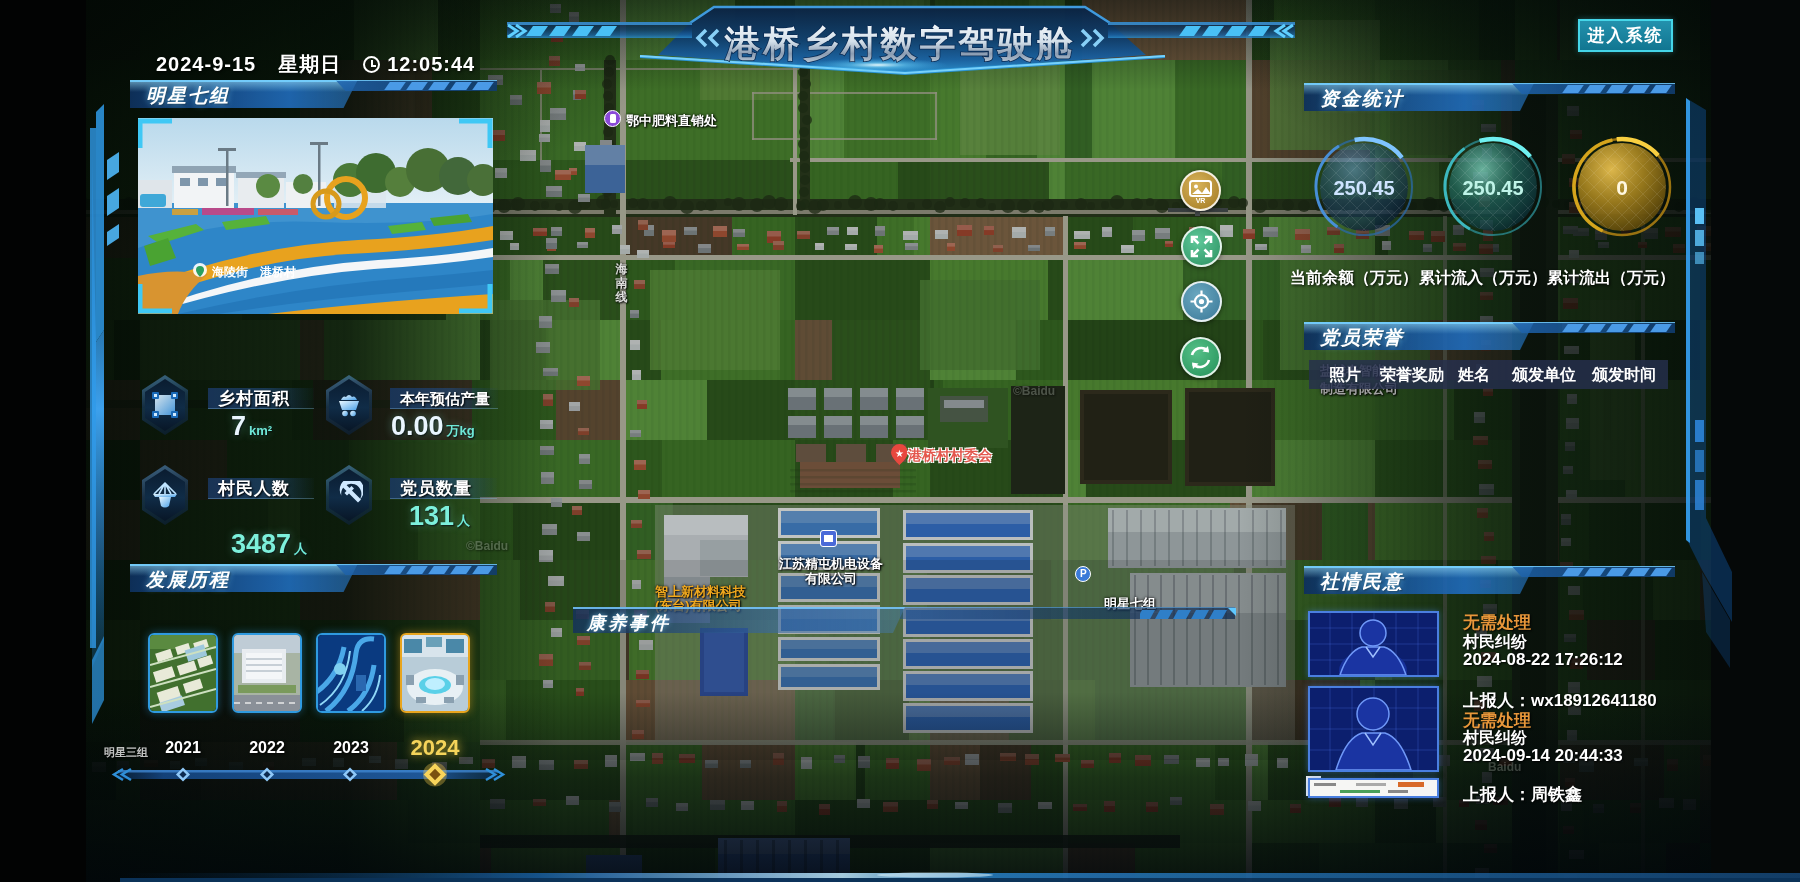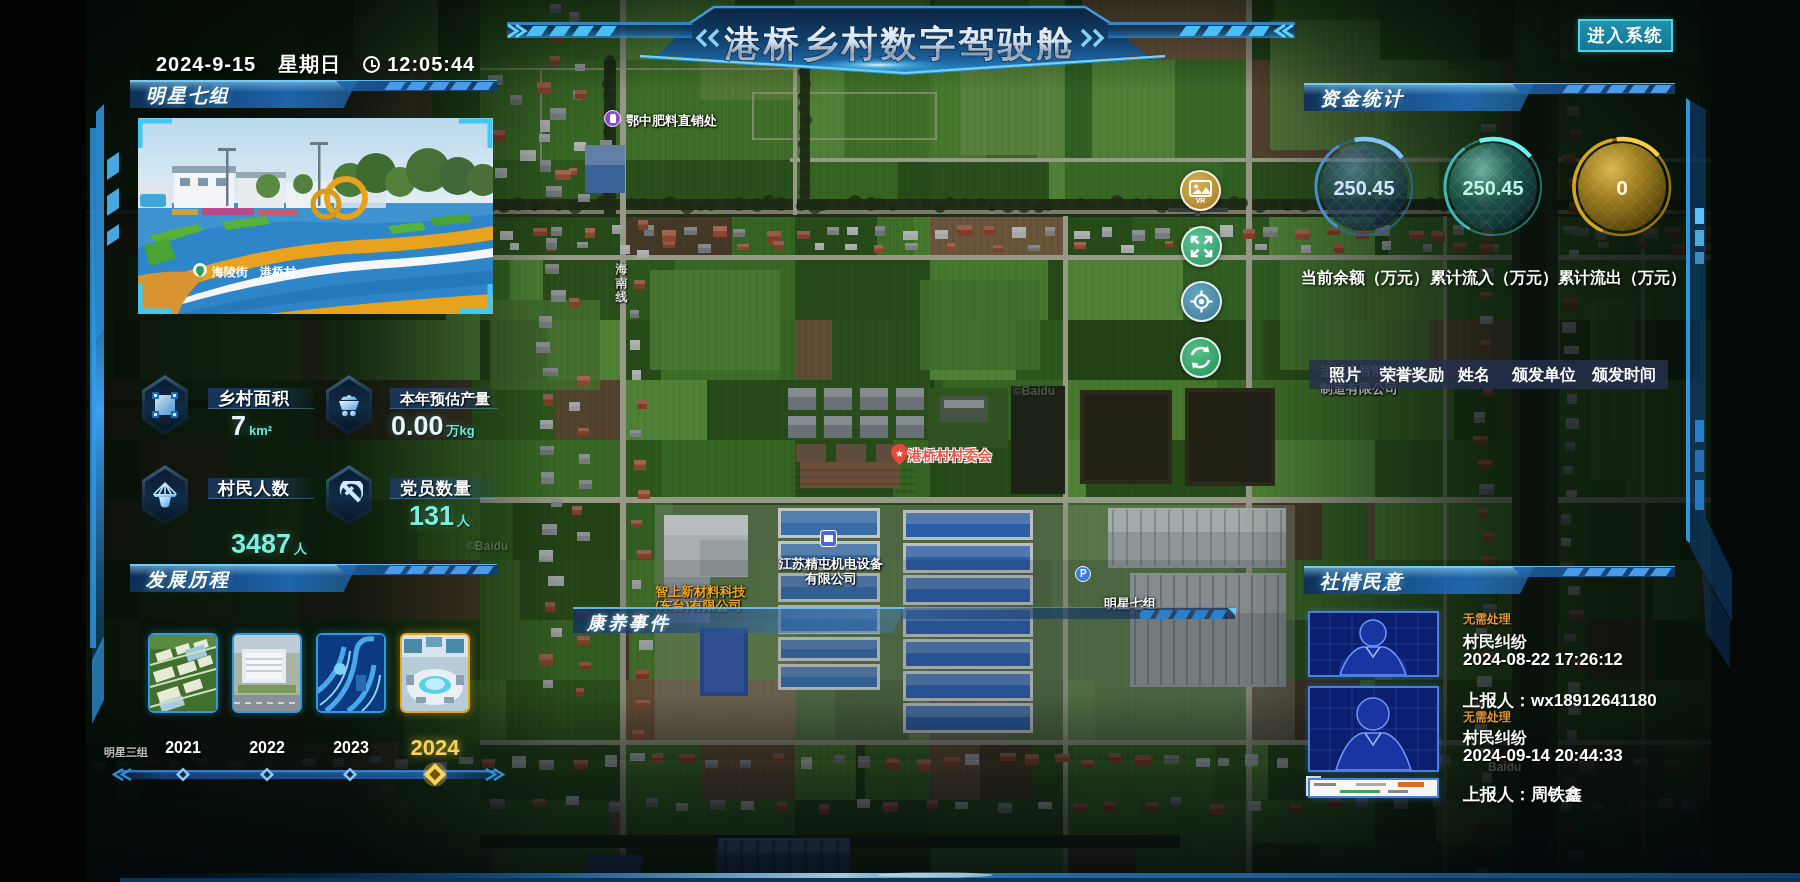--- a/index.html
+++ b/index.html
@@ -32,41 +32,41 @@
 #daterow { position:absolute; left:156px; top:51px; color:#fff; font-size:20px; font-weight:bold; letter-spacing:1px; text-shadow:1px 1px 3px rgba(0,0,0,0.8); }
 #daterow span { margin-right:22px; }
 .clockico { display:inline-block; width:17px; height:17px; border:2px solid #fff; border-radius:50%; position:relative; vertical-align:-2px; margin-right:7px; }
 .clockico::after { content:""; position:absolute; left:6px; top:2px; width:2px; height:6px; background:#fff; }
 .clockico::before { content:""; position:absolute; left:6px; top:7px; width:5px; height:2px; background:#fff; }
 
 #banner { position:absolute; left:0; top:0; width:1800px; height:100px; pointer-events:none; }
 
 #enter { position:absolute; left:1578px; top:19px; width:95px; height:33px; background:linear-gradient(180deg,#2391ad,#117691); border:2px solid #45d6e8; color:#fff; font-size:17px; font-weight:bold; text-align:center; line-height:29px; letter-spacing:2px; box-shadow:0 0 6px rgba(60,200,230,0.35); }
 
-.glabel { position:absolute; width:150px; text-align:center; color:#fff; font-size:16px; font-weight:bold; text-shadow:1px 1px 3px #000; }
+.glabel { position:absolute; width:150px; color:#fff; font-size:16px; font-weight:bold; text-shadow:1px 1px 3px #000; }
 
 .hex { position:absolute; width:46px; height:60px; }
 .hex .ho { position:absolute; left:0; top:0; width:100%; height:100%; background:linear-gradient(165deg, rgba(110,185,255,0.5) 0%, rgba(35,80,135,0.45) 45%, rgba(10,28,50,0.7) 100%); clip-path:polygon(50% 0,100% 25%,100% 75%,50% 100%,0 75%,0 25%); }
 .hex .hi { position:absolute; left:3px; top:4px; width:40px; height:52px; background:linear-gradient(180deg,#0a1c30,#102c47 55%,#081626); clip-path:polygon(50% 0,100% 25%,100% 75%,50% 100%,0 75%,0 25%); }
 .hex svg { position:absolute; left:9px; top:16px; }
 .statlabel { position:absolute; height:21px; color:#fff; font-size:17px; font-weight:bold; letter-spacing:1px; line-height:21px; padding-left:10px;
   background:linear-gradient(90deg, rgba(26,56,98,0.85), rgba(34,76,130,0.6) 55%, rgba(26,56,98,0.05)); border-bottom:1px solid rgba(150,210,255,0.3); text-shadow:1px 1px 2px #000; }
 .statval { position:absolute; font-size:27px; font-weight:bold; color:#eaf6ff; text-shadow:0 0 8px rgba(120,230,210,0.4),1px 1px 2px #000; }
 .statval small { font-size:13px; font-weight:bold; color:#6fe8d8; margin-left:3px; }
 .statval.cy { color:#7df0dc; }
 
 .thumb { position:absolute; width:70px; height:80px; border:2px solid #2f9ae0; border-radius:6px; overflow:hidden; box-shadow:0 0 8px rgba(40,150,220,0.45); }
 .thumb.gold { border-color:#e8a51e; box-shadow:0 0 8px rgba(230,165,30,0.5); }
 .year { position:absolute; width:70px; text-align:center; color:#fff; font-size:16px; font-weight:bold; text-shadow:1px 1px 3px #000; }
 .year.gold { color:#f5d45a; font-size:22px; text-shadow:0 0 10px rgba(240,200,60,0.8); }
 
 #tblhead { position:absolute; left:1309px; top:360px; width:359px; height:29px; background:rgba(38,48,78,0.82); color:#fff; font-size:16px; font-weight:bold; line-height:29px; }
 #tblhead span { position:absolute; }
 .sq-item-img { position:absolute; width:131px; height:66px; border:2px solid #4a7fe0; background:#0d2070; overflow:hidden; box-shadow:0 0 6px rgba(70,130,230,0.5); }
-.sq-t1 { color:#e8973a; font-size:12px; font-weight:bold; }
+.sq-t1 { color:#e8973a; font-size:17px; font-weight:bold; }
 .sq-t2 { color:#fff; font-size:16px; font-weight:bold; }
 .sq-t3 { color:#fff; font-size:17px; font-weight:bold; }
 .sqline { position:absolute; left:1463px; text-shadow:1px 1px 2px #000; }
 
 .mlabel { position:absolute; color:#fff; font-size:13px; font-weight:bold; text-shadow:0 0 3px #000,1px 1px 2px #000; }
 .micon { position:absolute; border-radius:50%; }
 
 #kybar { position:absolute; left:573px; top:607px; width:332px; height:26px;
   background:linear-gradient(90deg, rgba(20,50,90,0.85), rgba(55,105,165,0.6) 60%, rgba(70,130,190,0.4));
   border-top:2px solid rgba(120,200,255,0.85); clip-path:polygon(0 0,100% 0,calc(100% - 12px) 100%,0 100%); }
@@ -1920,20 +1920,32 @@
         <circle r="44" fill="url(#gg)"></circle>
  <circle r="48" fill="none" stroke="#a87c12" stroke-width="2.5" opacity="0.9"></circle>
  <circle r="48" fill="none" stroke="#d8a81e" stroke-width="3.5" stroke-dasharray="120 180" transform="rotate(115)" opacity="0.95"></circle>
  <circle r="48" fill="none" stroke="#f8cf40" stroke-width="4.5" stroke-dasharray="45 255" transform="rotate(-95)"></circle>
  <text y="8" text-anchor="middle" font-size="21" font-weight="bold" fill="#fff8e0" font-family="Liberation Sans,sans-serif">0</text>
 </g>
 </svg>
 <div class="glabel" style="left:1290px;top:268px;">当前余额（万元）</div>
 <div class="glabel" style="left:1419px;top:268px;">累计流入（万元）</div>
 <div class="glabel" style="left:1547px;top:268px;">累计流出（万元）</div>
+<div class="hdr" style="left:1304px;top:322px;width:371px;">
+  <div class="bar"></div>
+      <div class="tail"></div>
+  <div class="slashes">
+        <i style="right:0"></i>
+        <i style="right:22px"></i>
+        <i style="right:44px"></i>
+        <i style="right:66px"></i>
+        <i style="right:88px"></i>
+      </div>
+  <div class="txt">党员荣誉</div>
+</div>
 <div class="mlabel" style="left:1320px;top:362px;color:#a3a3a3;font-size:13px;">盐城春智能<br>制造有限公司</div>
 <div id="tblhead">
       <span style="left:20px;">照片</span>
       <span style="left:71px;">荣誉奖励</span>
       <span style="left:149px;">姓名</span>
       <span style="left:203px;">颁发单位</span>
       <span style="left:283px;">颁发时间</span>
     </div>
 <div class="hdr" style="left:1304px;top:566px;width:371px;">
   <div class="bar"></div>

